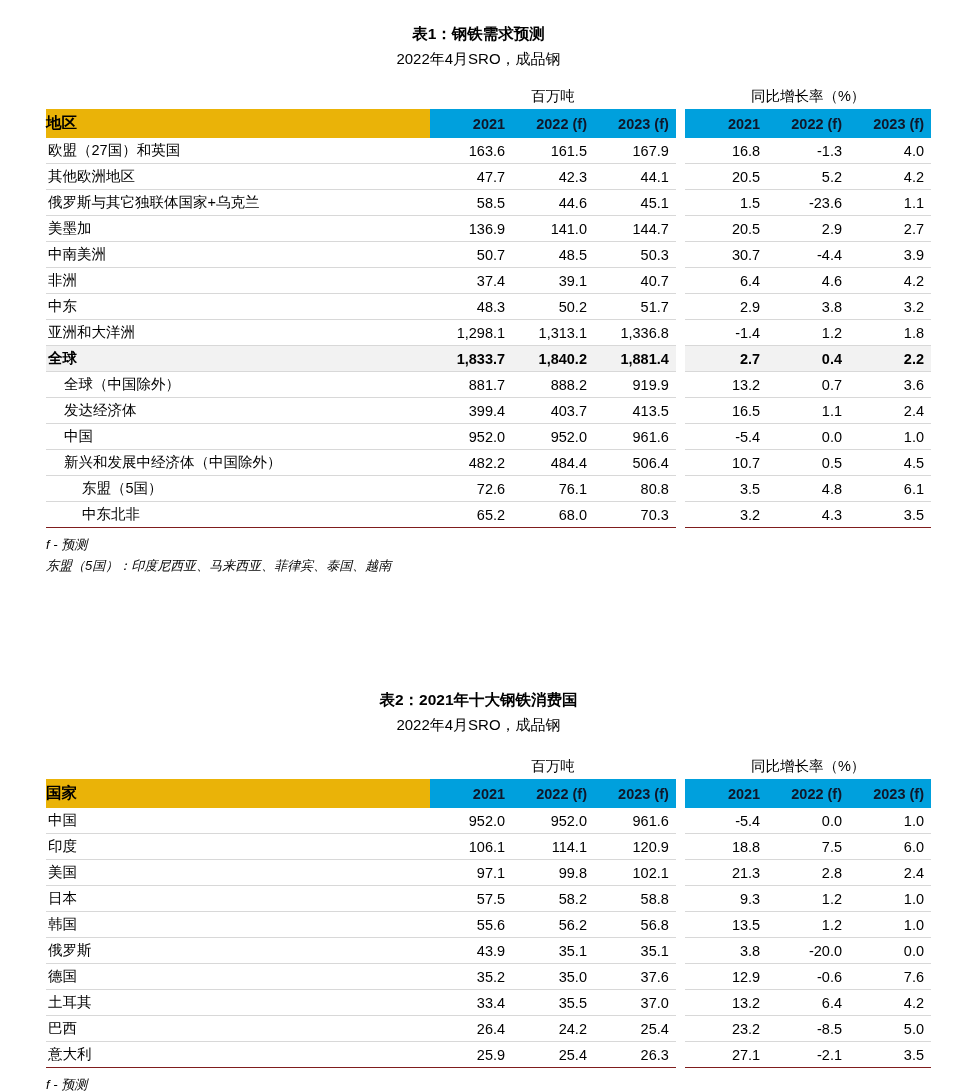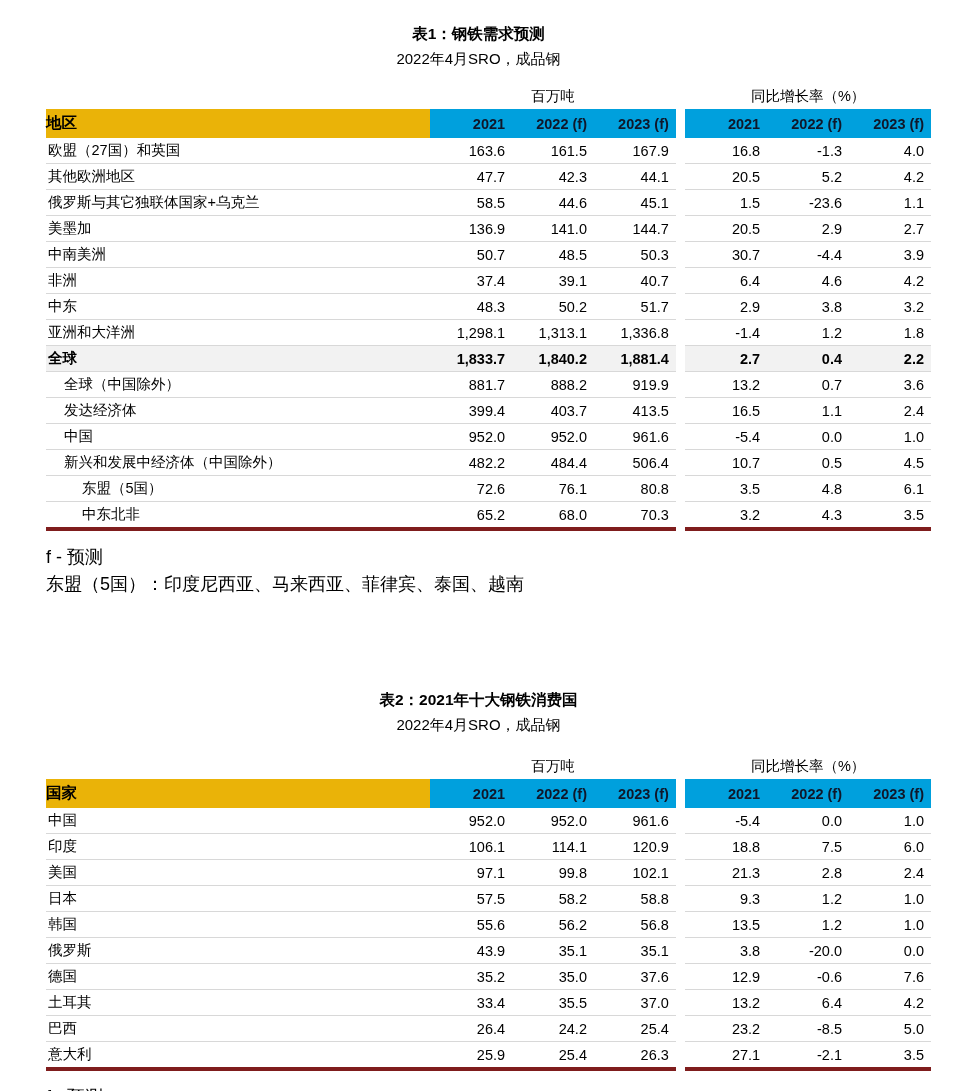--- a/index.html
+++ b/index.html
@@ -111,32 +111,33 @@
   tr.row.shaded td.gapcell {
     background: #ffffff;
   }
   tr.row.topline td {
     border-top: 1px solid #8a8a8a;
   }
   tr.row.topline td.gapcell {
     border-top: none;
   }
   tr.row.lastline td {
-    border-bottom: 4px solid #7f1d1d;
+    border-bottom: 1px solid #7f1d1d;
   }
   tr.row.lastline td.gapcell {
     border-bottom: none;
   }
   tr.row td.lbl.indent1 { padding-left: 18px; }
   tr.row td.lbl.indent2 { padding-left: 36px; }
 
   .footnotes {
     margin-left: 46px;
-    margin-top: 14px;
-    font-size: 18px;
+    margin-top: 8px;
+    font-size: 13px;
+    font-style: italic;
   }
   .footnotes div { margin-bottom: 3px; }
 </style>
 </head>
 <body>
 
 <div class="page">
 
   <div class="table-block" id="table1-block">
     <div class="tbl-title">表1：钢铁需求预测</div>

